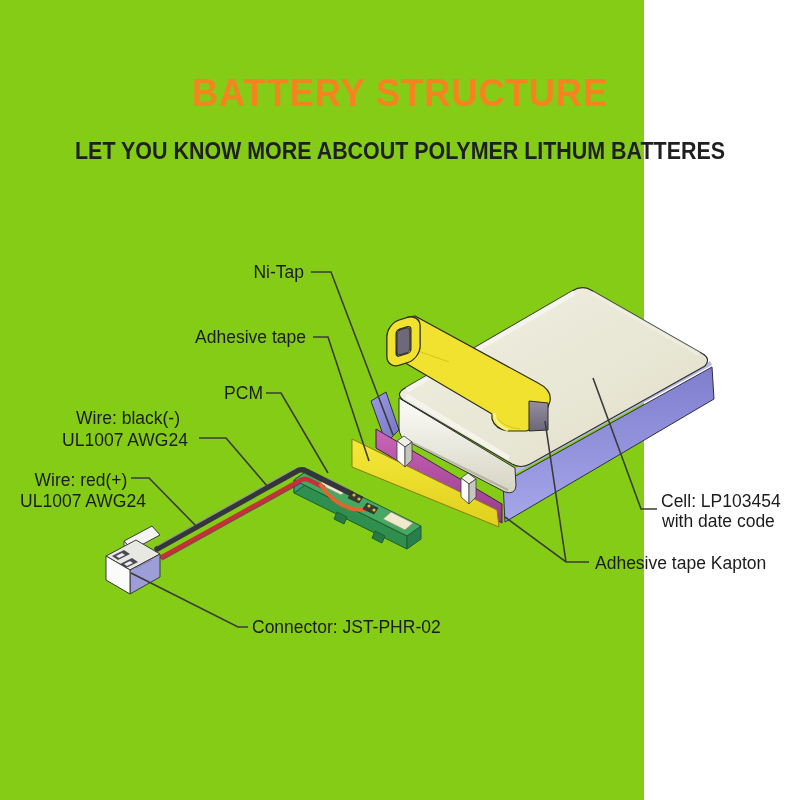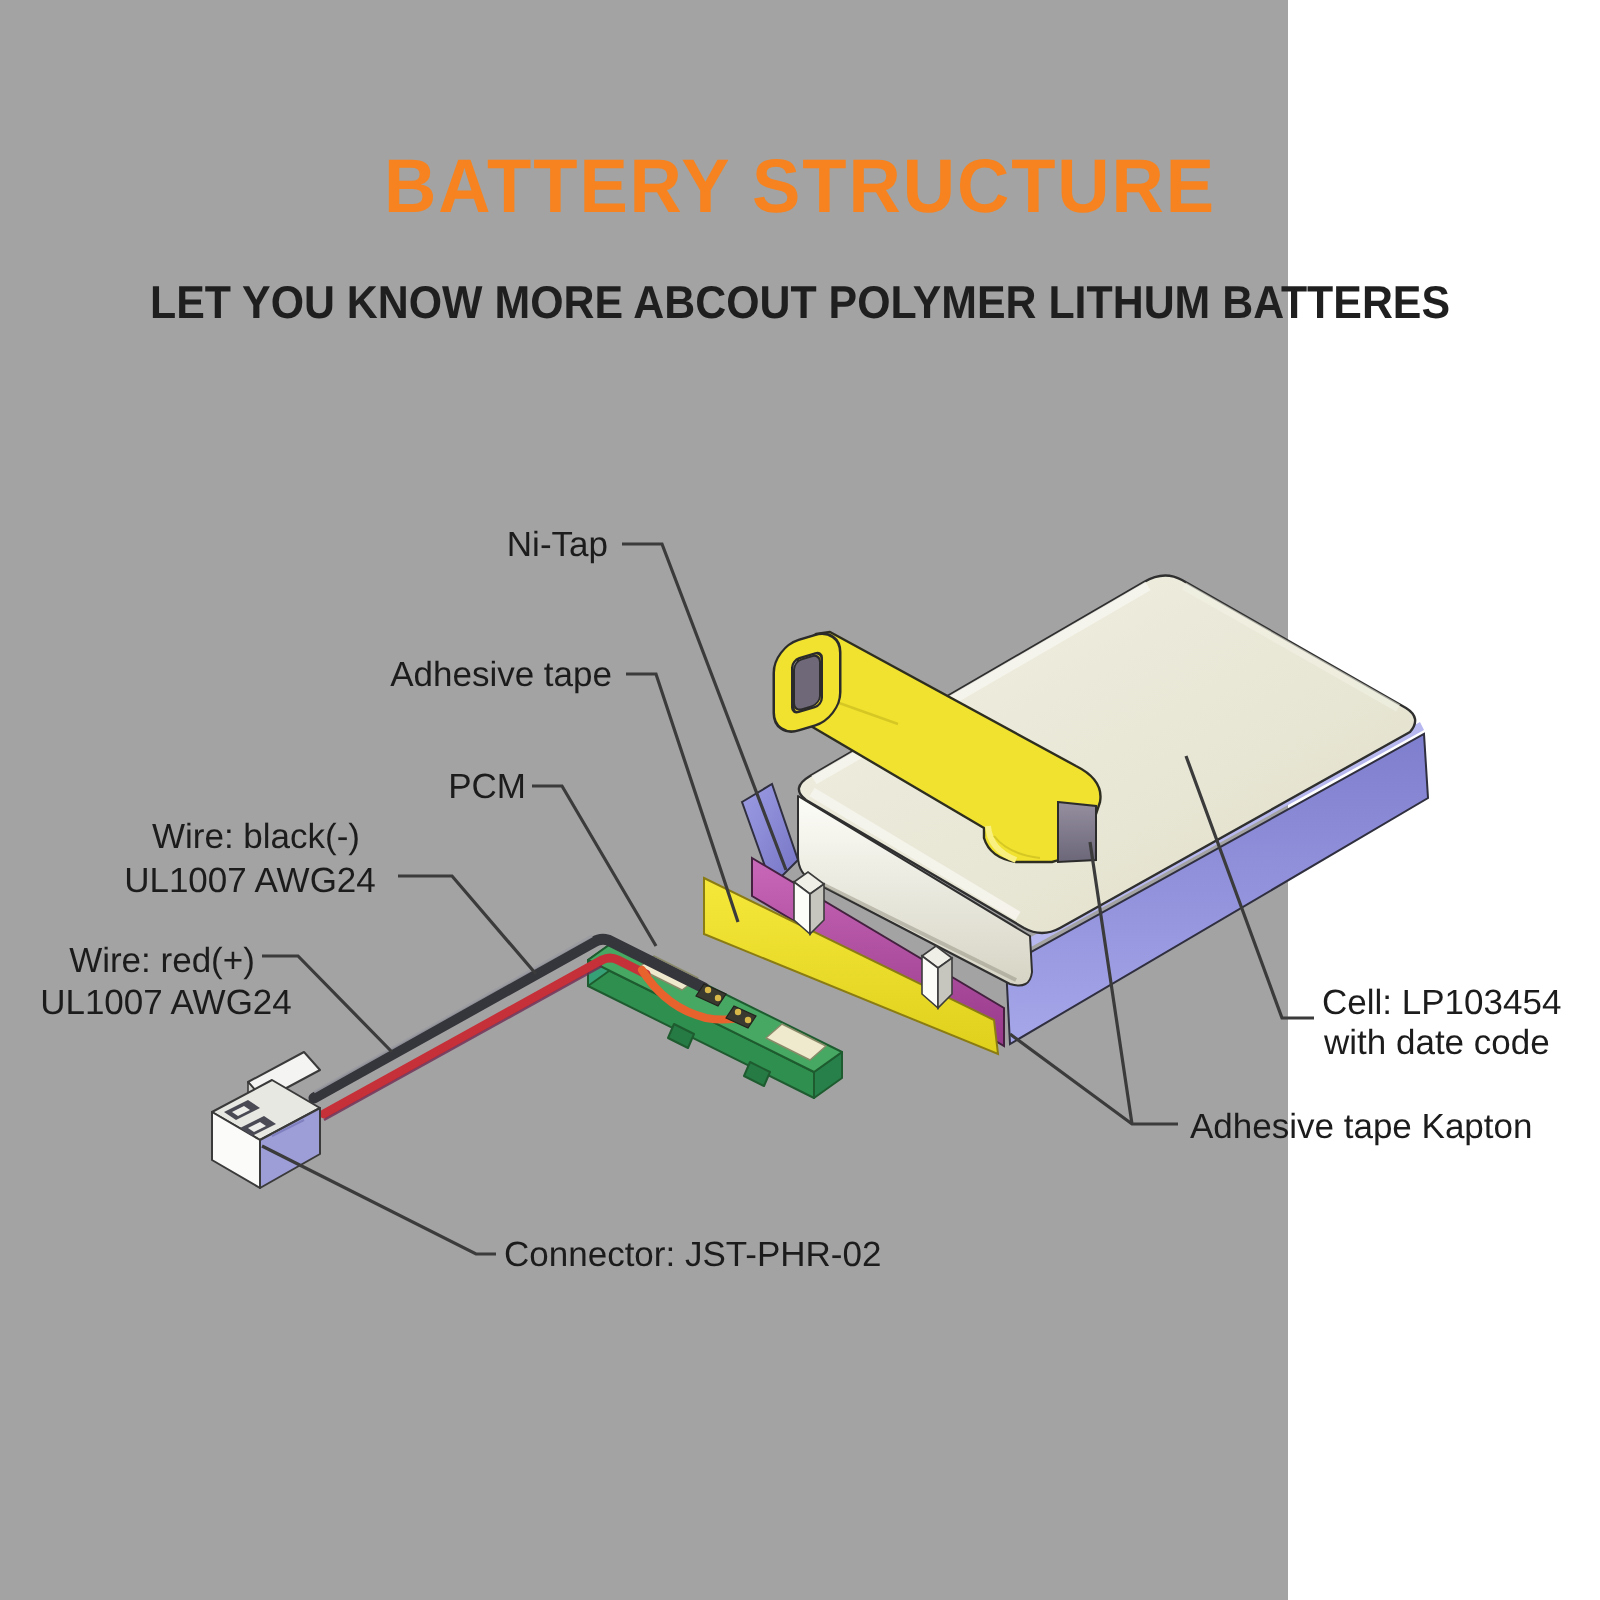--- a/index.html
+++ b/index.html
@@ -8,21 +8,21 @@
     background: #ffffff;
     width: 800px;
     height: 800px;
     overflow: hidden;
     font-family: "Liberation Sans", sans-serif;
   }
   #stage {
     width: 644px;
     height: 800px;
     position: relative;
-    background: #a3a3a3;
+    background: #84cc16;
     text-align: right;
   }
   svg { display: block; }
   text { user-select: none; }
   .callout {
     font-size: 17.5px;
     font-weight: 400;
   }
 </style>
 </head>

